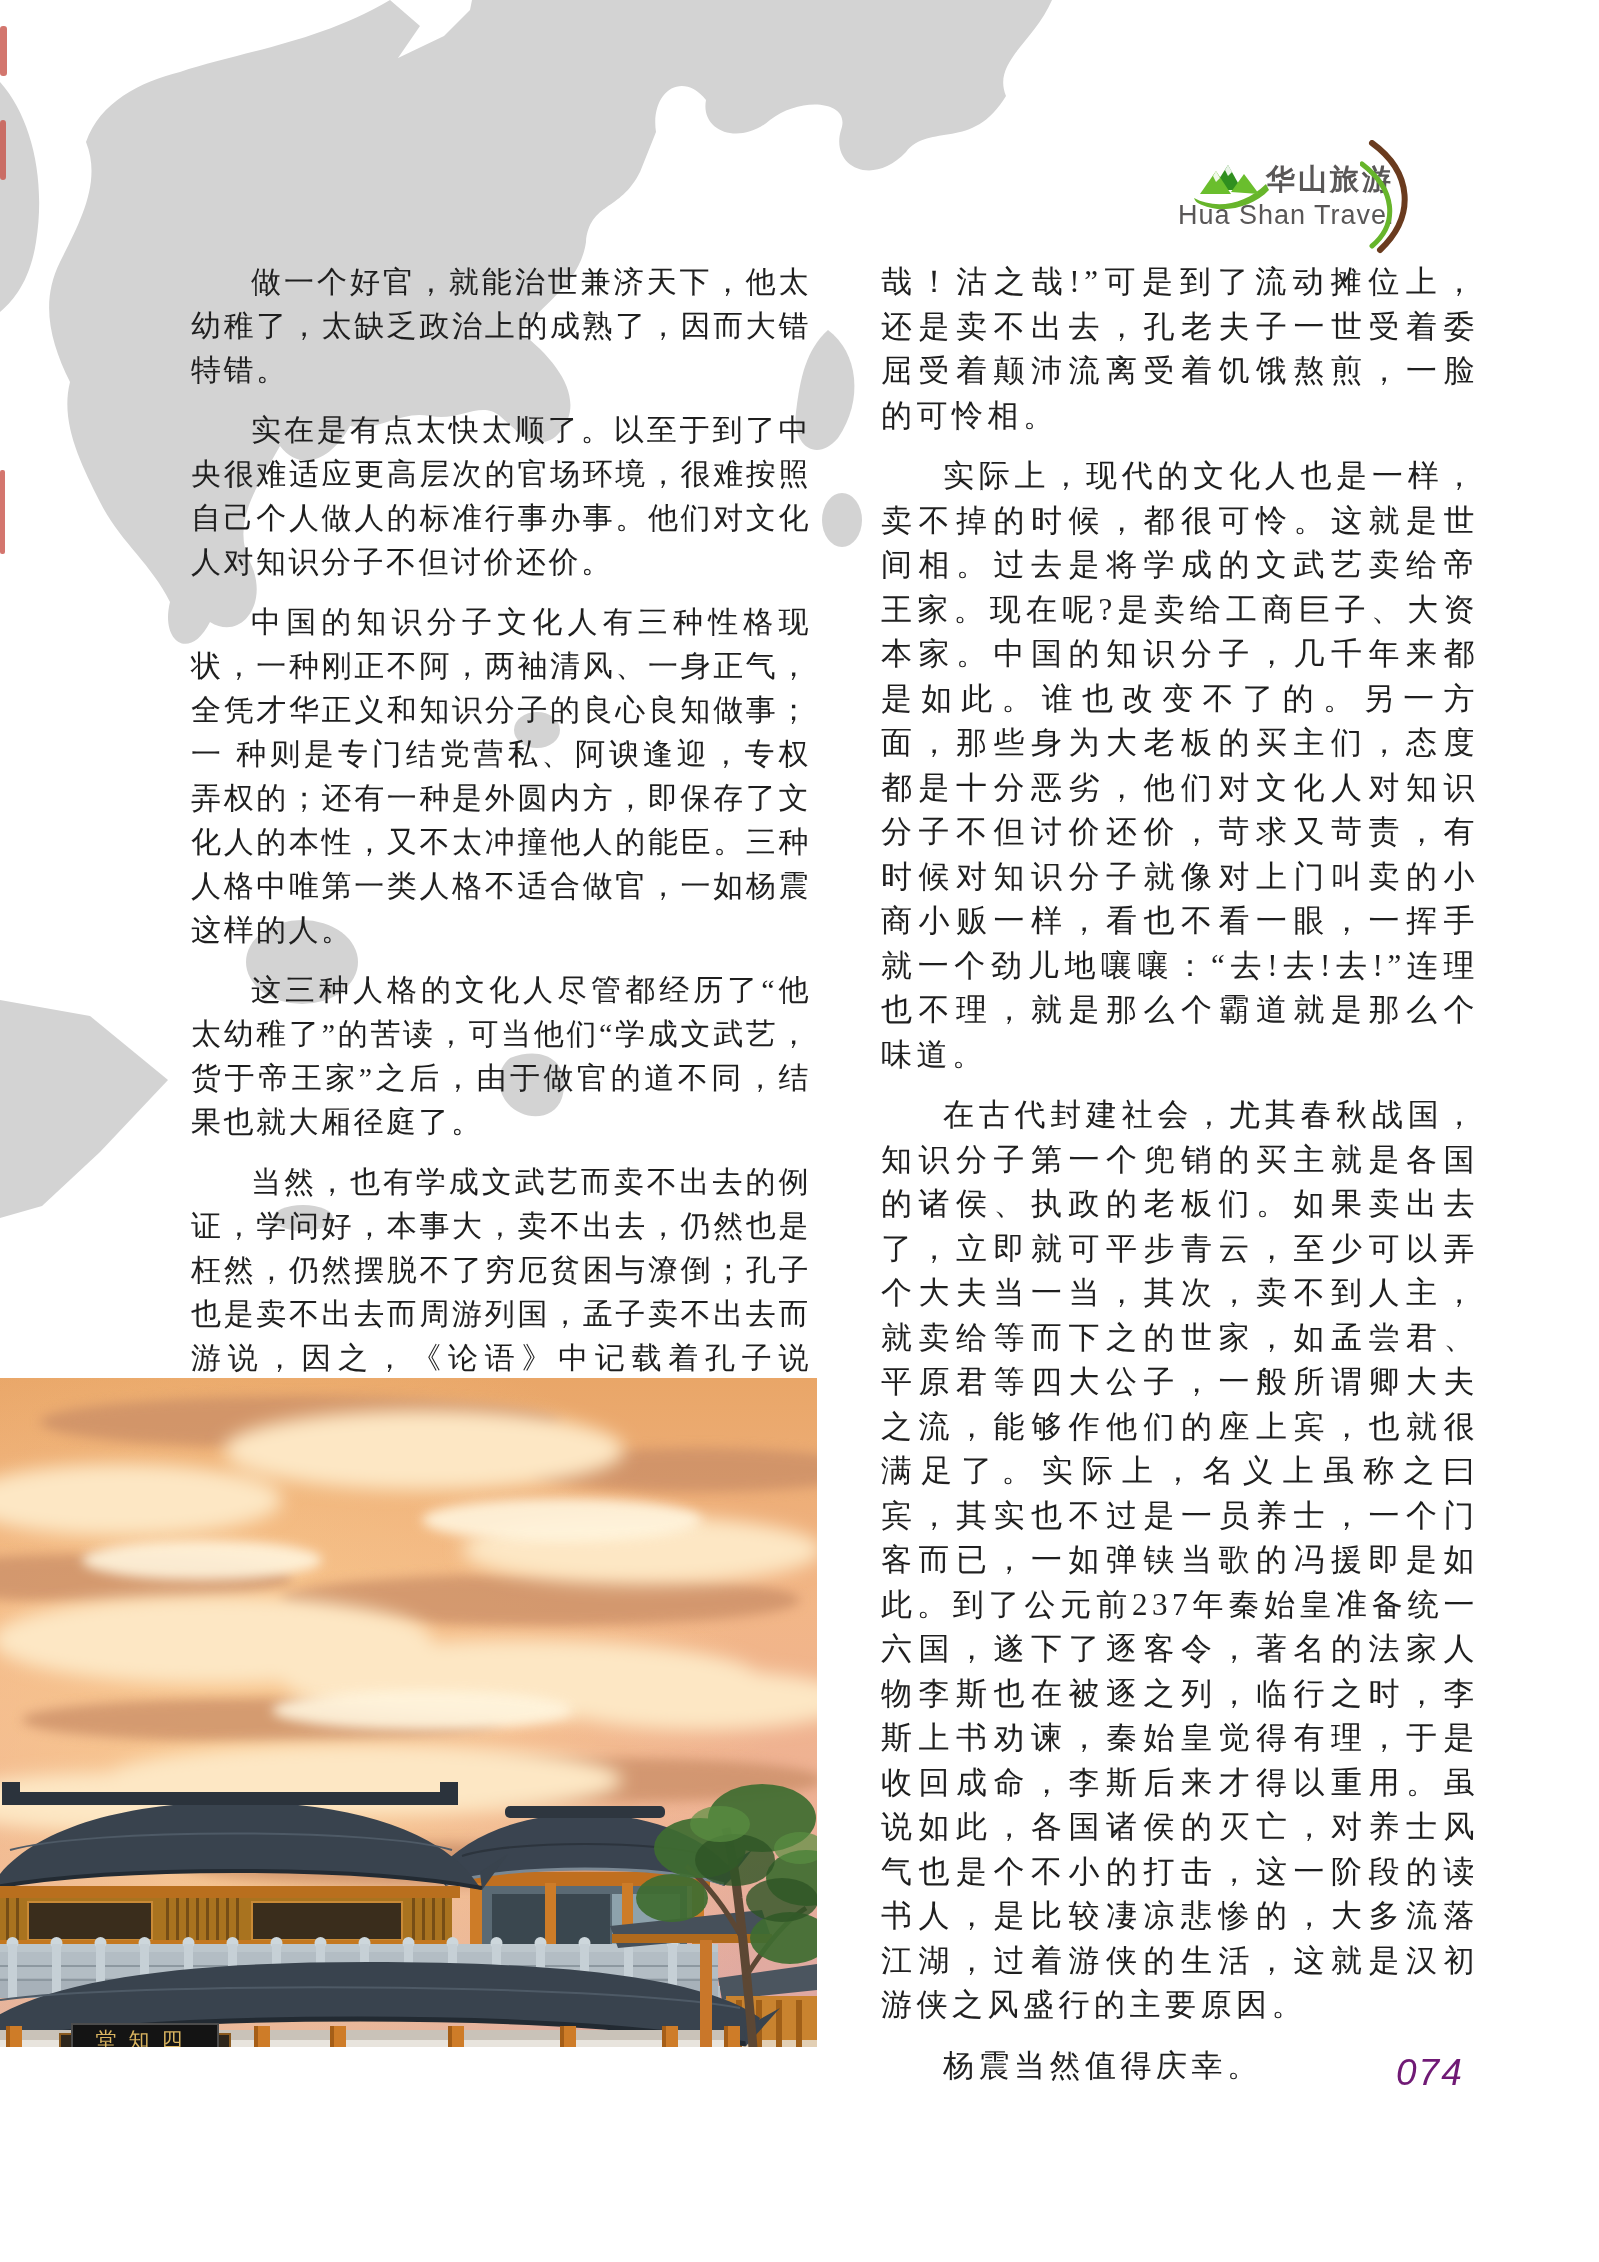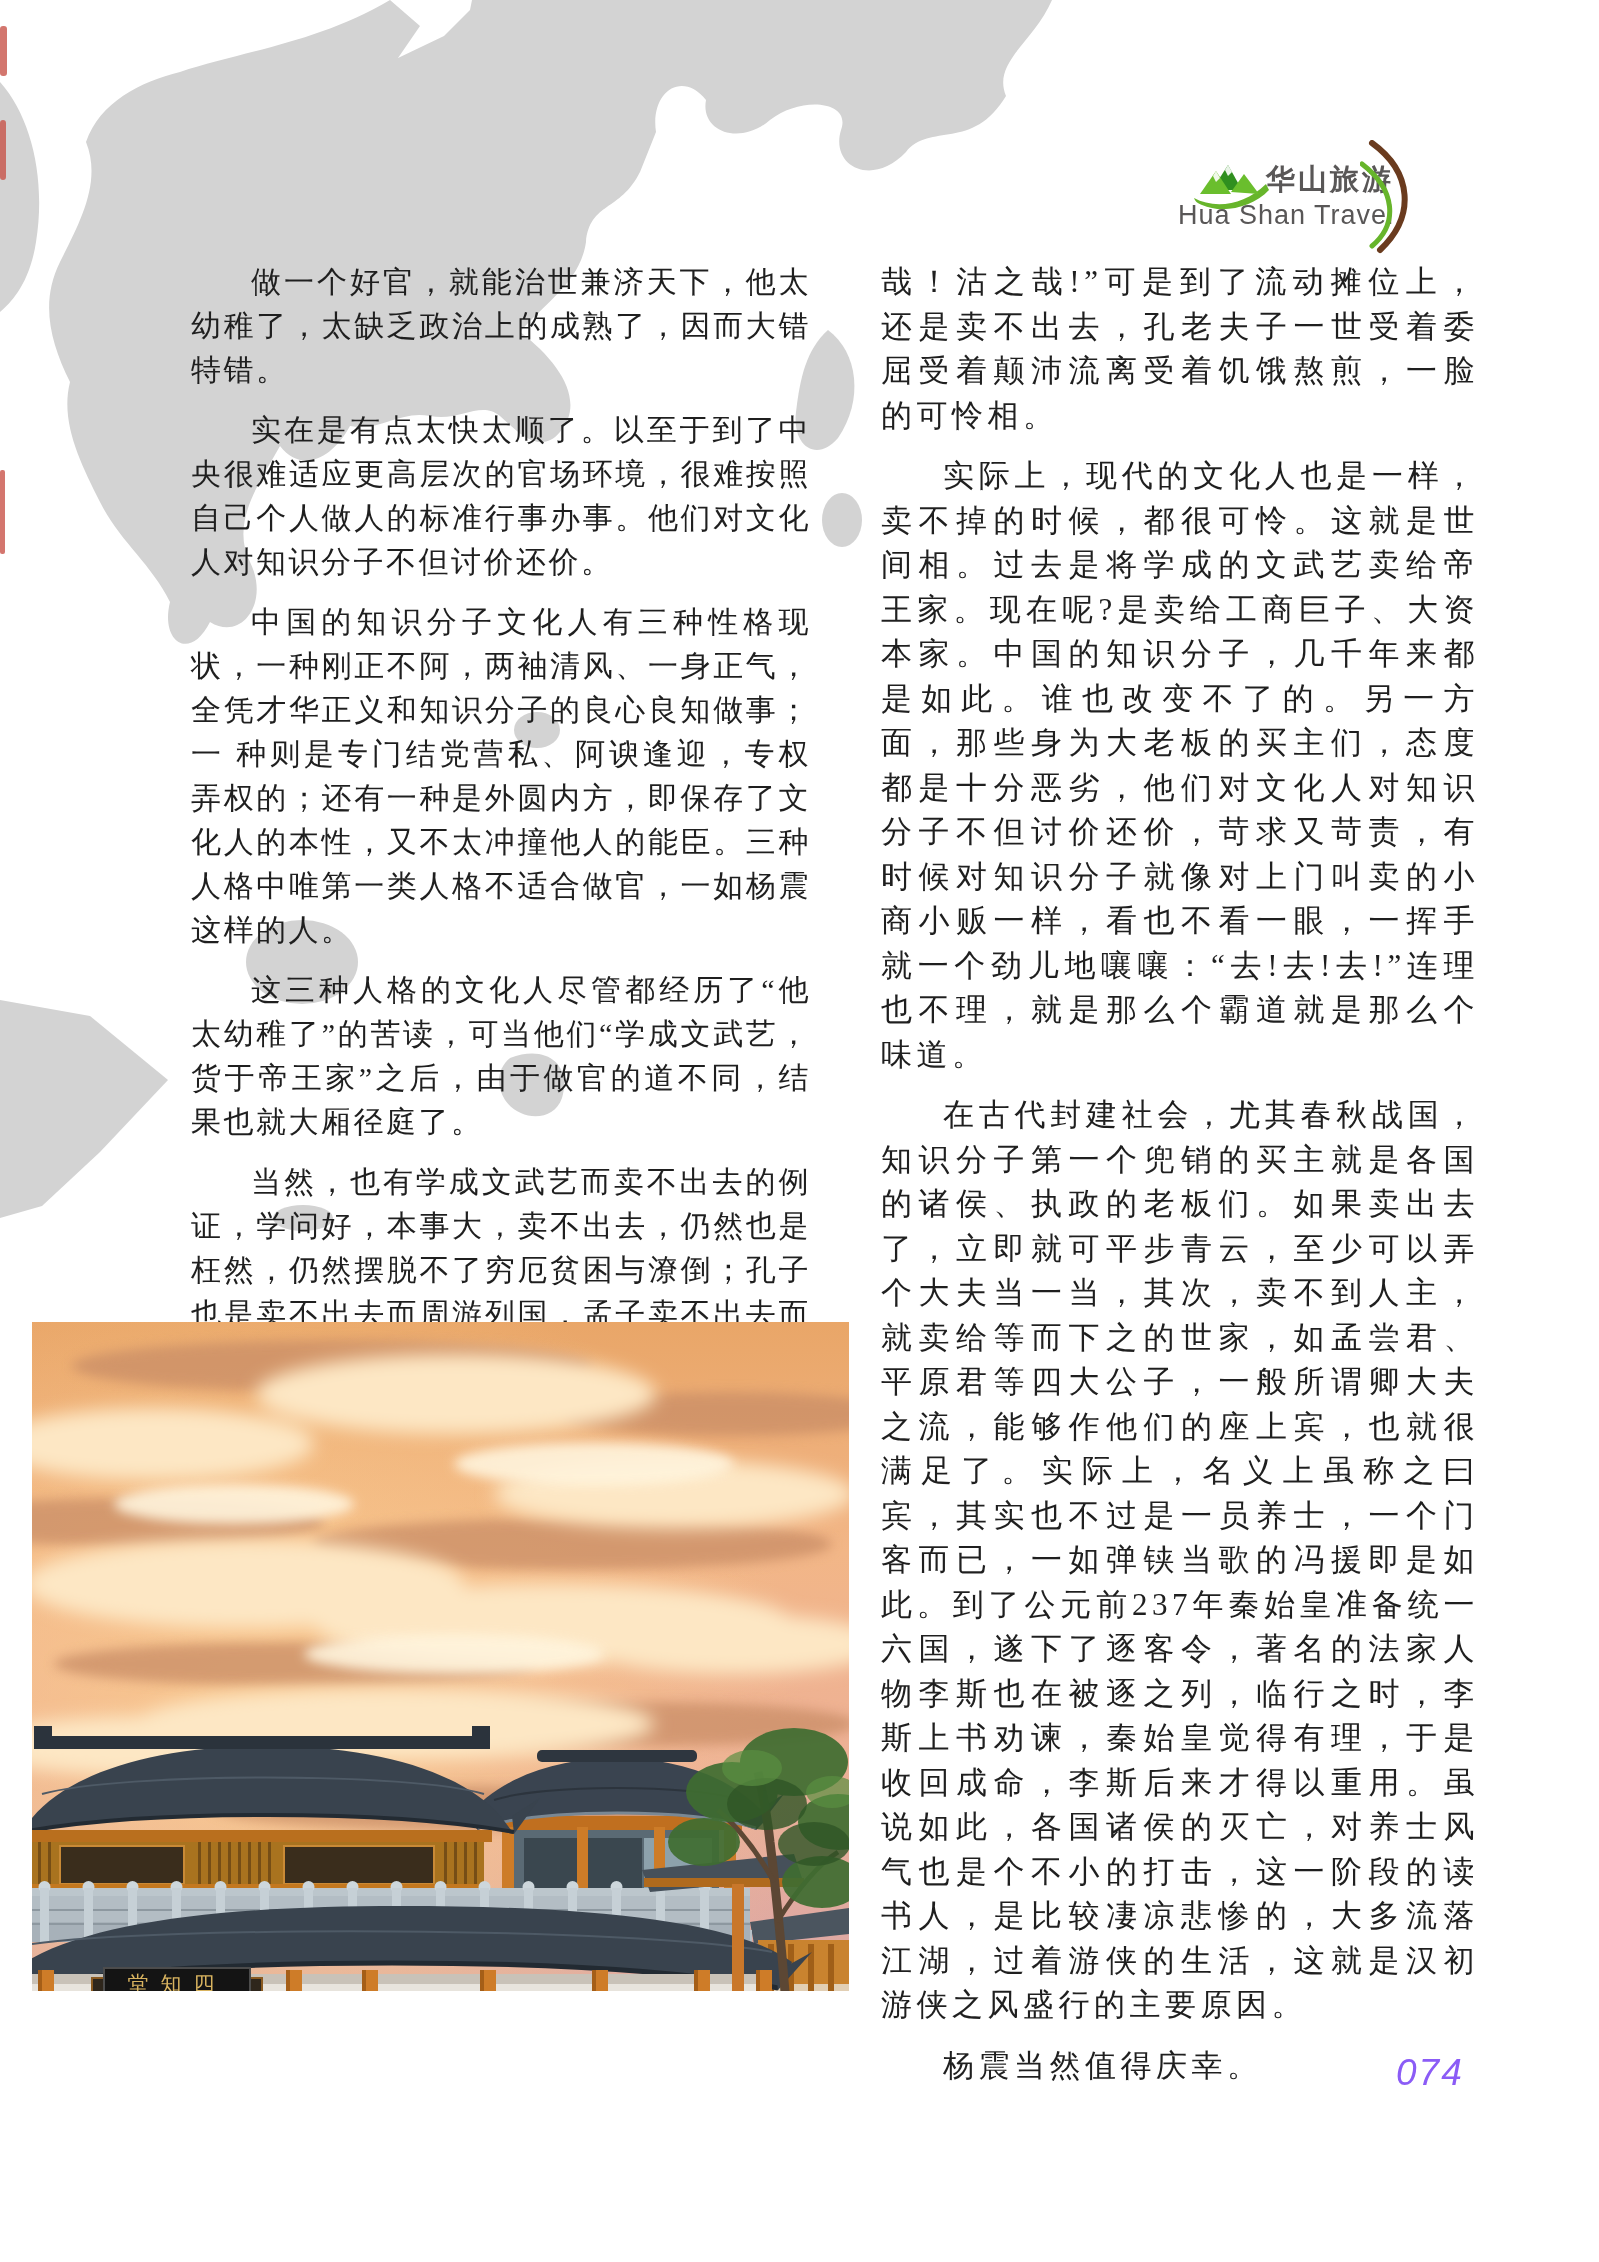--- a/index.html
+++ b/index.html
@@ -20,27 +20,27 @@
   .logo .arcs{position:absolute;left:212px;top:2px;width:66px;height:116px;}
 
   
   .col{position:absolute;z-index:1;text-align:justify;text-justify:inter-ideograph;}
   .col p{margin:16px;text-indent:2em;}
   .col-left{left:175px;top:244px;width:652px;font-size:30px;line-height:44px;letter-spacing:2.5px;}
   .col-right{left:865px;top:244px;width:630px;font-size:31px;line-height:44.5px;letter-spacing:4.5px;}
   .col-right p:first-of-type{text-indent:0;}
 
   
-  .photo{position:absolute;left:0;top:1322px;width:817px;height:669px;z-index:1;overflow:hidden;padding-left:32px;}
+  .photo{position:absolute;left:0;top:1378px;width:817px;height:669px;z-index:1;overflow:hidden;}
   .photo svg{display:block;}
 
   
   .page-num{position:absolute;left:1396px;top:2052px;z-index:2;
     font-family:"Liberation Sans","DejaVu Sans",sans-serif;font-style:italic;
-    font-size:37px;letter-spacing:2px;color:#8b5cf6;}
+    font-size:37px;letter-spacing:2px;color:#701a75;}
 </style>
 </head>
 <body>
 
 <div class="page">
 
   <svg class="bg-shapes" viewBox="0 0 1599 2262" preserveAspectRatio="none" aria-hidden="true">
     <g fill="#d3d3d3">
       <path d="M390,0 L420,26 L398,58 L444,36 L470,10 L472,0 L1052,0
                C1034,42 992,62 1006,96 C972,152 930,122 906,152

